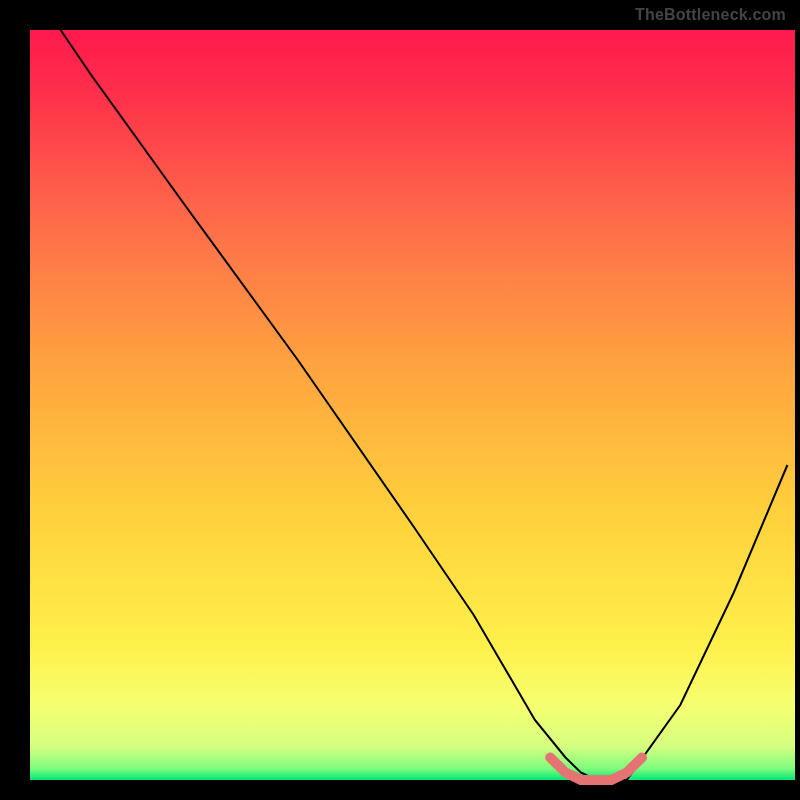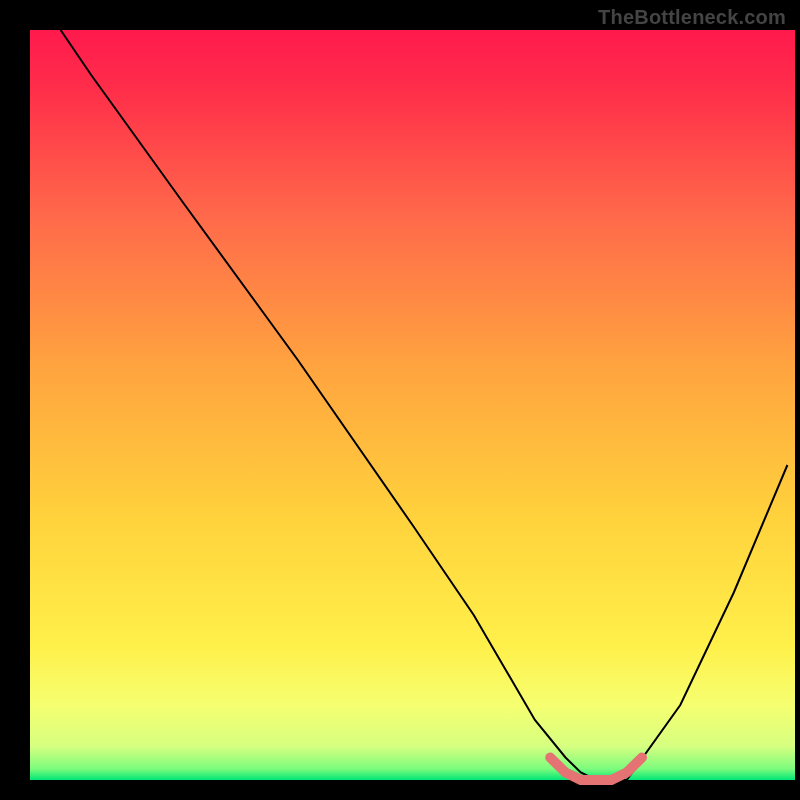--- a/index.html
+++ b/index.html
@@ -13,21 +13,21 @@
   .chart-wrap {
     position: relative;
     width: 800px;
     height: 800px;
   }
   .watermark {
     position: absolute;
     top: 6px;
     right: 14px;
     color: #444;
-    font-size: 20px;
+    font-size: 16px;
     font-weight: 600;
     letter-spacing: 0.2px;
     z-index: 10;
   }
   svg {
     display: block;
   }
 </style>
 </head>
 <body>

